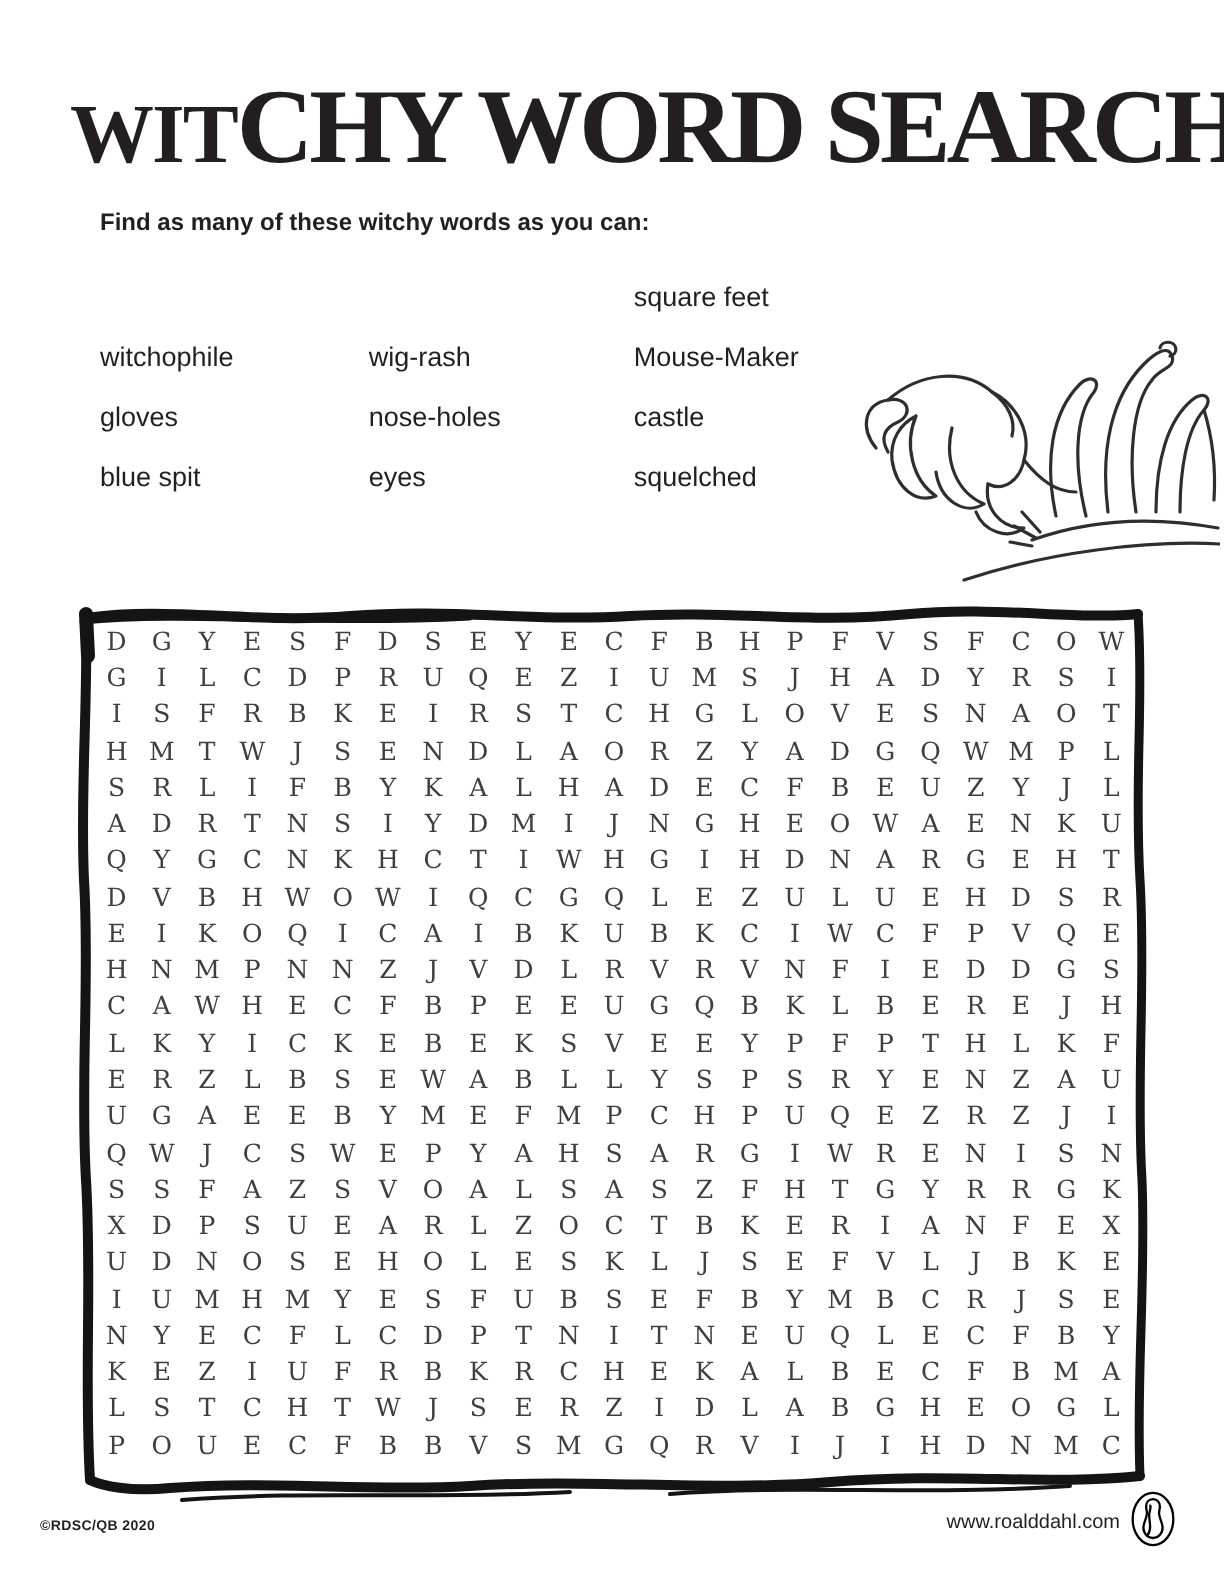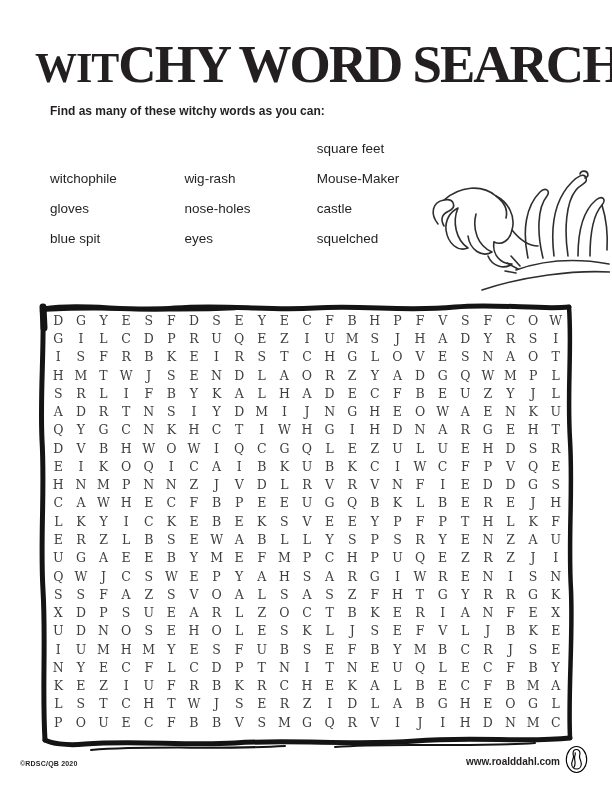--- a/index.html
+++ b/index.html
@@ -57,21 +57,21 @@
     font-family:"DejaVu Serif", serif;
     font-size:12.5px;line-height:1;
     color:var(--grid-letter);
   }
   .footer-copyright{
     position:absolute;left:20px;top:760px;
     font-size:7px;font-weight:bold;letter-spacing:.2px;
   }
   .footer-site{
     position:absolute;right:52px;top:756px;
-    font-size:10px;font-weight:bold;text-align:right;
+    font-size:10px;font-weight:normal;text-align:right;
   }
   .penguin{
     position:absolute;right:24px;top:745px;width:23px;height:29px;
   }
   .penguin svg{width:100%;height:100%;}
 </style>
 </head>
 <body>
 
 <h1 class="title"><span class="small-caps">WIT</span><span>CHY WORD SEARCH</span></h1>

